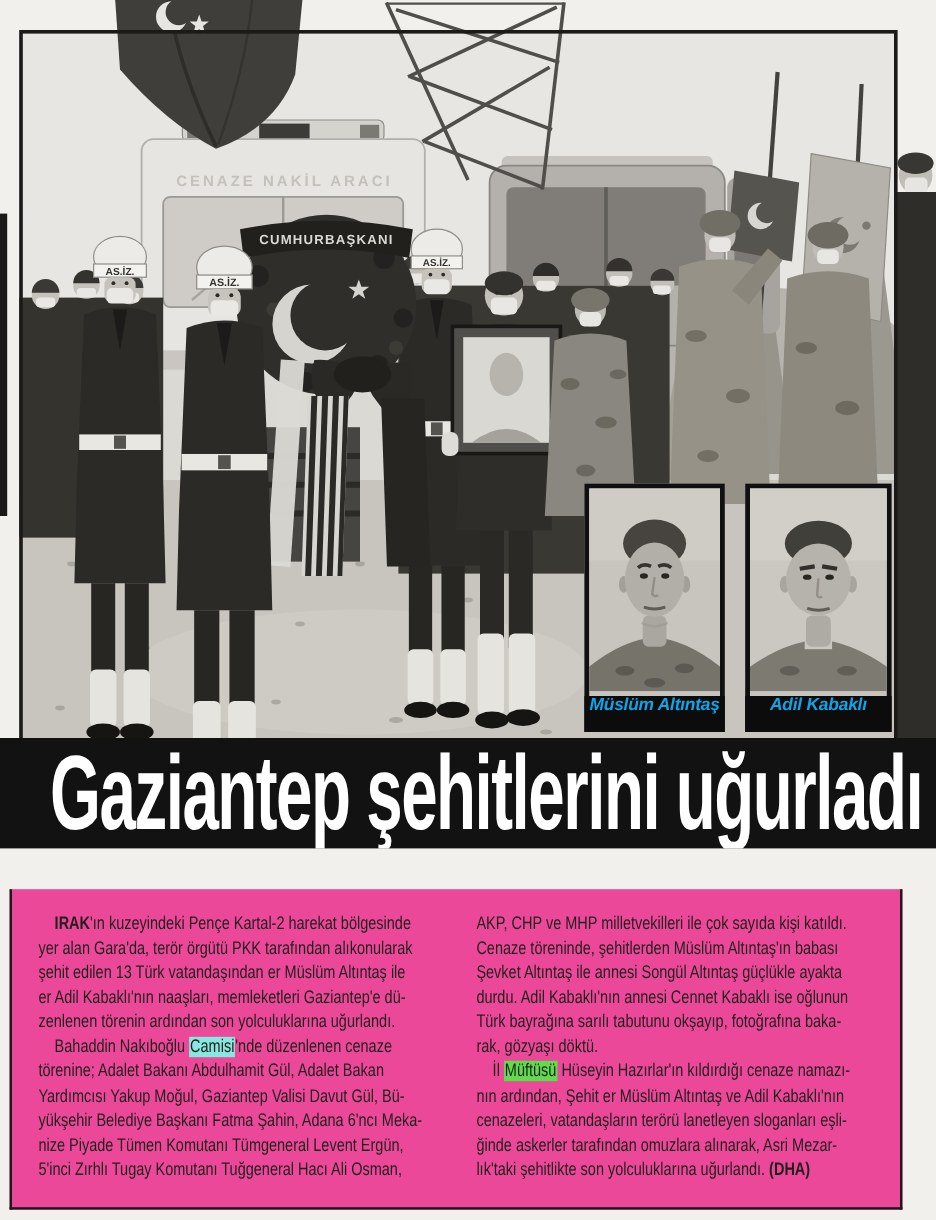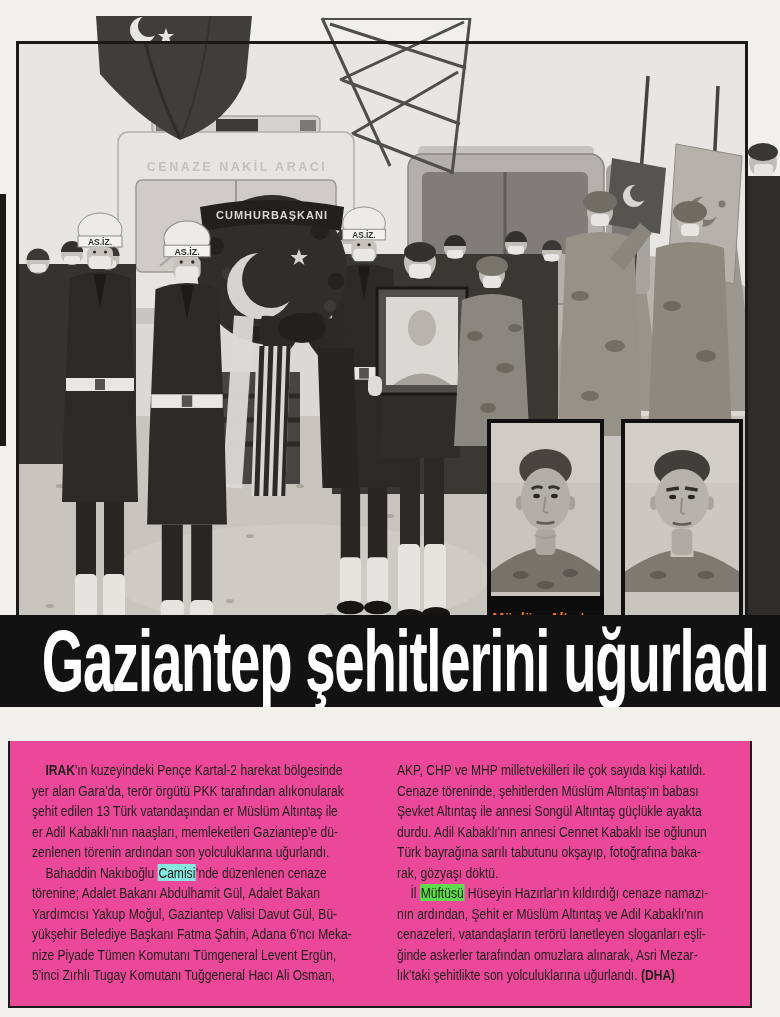--- a/index.html
+++ b/index.html
@@ -1,20 +1,20 @@
 <!DOCTYPE html>
 <html><head>
 <meta charset="utf-8">
 <style>
   html,body{margin:0;padding:0}
   body{
     width:780px;height:1017px;position:relative;overflow:hidden;
     background:#f2f0ec;font-family:"Liberation Sans",sans-serif;
   }
-  .photo-wrap{position:absolute;left:0;top:16px;width:780px;height:633px}
+  .photo-wrap{position:absolute;left:0;top:0;width:780px;height:633px}
   .photo-wrap svg{display:block}
 
   .banner{
     position:absolute;left:0;top:615px;width:770px;height:92px;
     background:#121212;display:flex;align-items:center;justify-content:center;overflow:hidden;padding-left:20px;
   }
   .banner span{
     white-space:nowrap;font-weight:bold;font-size:88px;color:#ffffff;
     transform:scaleX(0.62);letter-spacing:-2px;line-height:100px;
   }
@@ -30,21 +30,21 @@
   .col-left{left:22px}
   .col-right{left:387px}
   .line{white-space:nowrap}
   .line.indent{padding-left:17px}
   .hl{padding:0 1px}
 
   .inset{position:absolute;border:4px solid #101010;background:#c8c5bf;box-sizing:content-box}
   .inset svg{display:block}
   .inset-caption{
     position:absolute;left:-4px;right:-4px;bottom:-4px;height:30px;background:#0c0c0c;
-    color:#f97316;display:flex;align-items:flex-end;justify-content:center;
+    color:#0ea5e9;display:flex;align-items:flex-start;justify-content:center;
     font-style:italic;font-weight:bold;font-size:14.5px;letter-spacing:-0.2px;white-space:nowrap;
   }
 </style>
 </head>
 <body>
 
 <div class="photo-wrap">
 <svg viewBox="0 0 780 633" width="780" height="633">
   <defs>
     <clipPath id="ph">
@@ -326,20 +326,23 @@
       <ellipse cx="28" cy="80" rx="4" ry="7" fill="#a8a59e"></ellipse>
         <ellipse cx="82" cy="80" rx="4" ry="7" fill="#a8a59e"></ellipse>
       <ellipse cx="55" cy="76" rx="26" ry="30" fill="#b6b3ac"></ellipse>
       <path d="M40,67 L52,65" stroke="#32302c" stroke-width="3.5" fill="none"></path>
       <path d="M58,65 L70,67" stroke="#32302c" stroke-width="3.5" fill="none"></path>
       <ellipse cx="46" cy="74" rx="3.4" ry="2.2" fill="#27261f"></ellipse>
         <ellipse cx="64" cy="74" rx="3.4" ry="2.2" fill="#27261f"></ellipse>
       <path d="M55,75 L54,89 Q55,92 58,90" stroke="#948f88" stroke-width="2" fill="none"></path>
       <path d="M46,100 Q55,103 64,100" stroke="#605d56" stroke-width="2.5" fill="none"></path>
     </svg>
+    <div class="inset-caption">
+      <span>Adil Kabaklı</span>
+    </div>
   </div>
 </div>
 
 <div class="banner">
   <span>Gaziantep şehitlerini uğurladı</span>
 </div>
 
 <div class="article">
   <div class="col-lines col-left">
       <div class="line indent"><b>IRAK</b>'ın kuzeyindeki Pençe Kartal-2 harekat bölgesinde</div>

